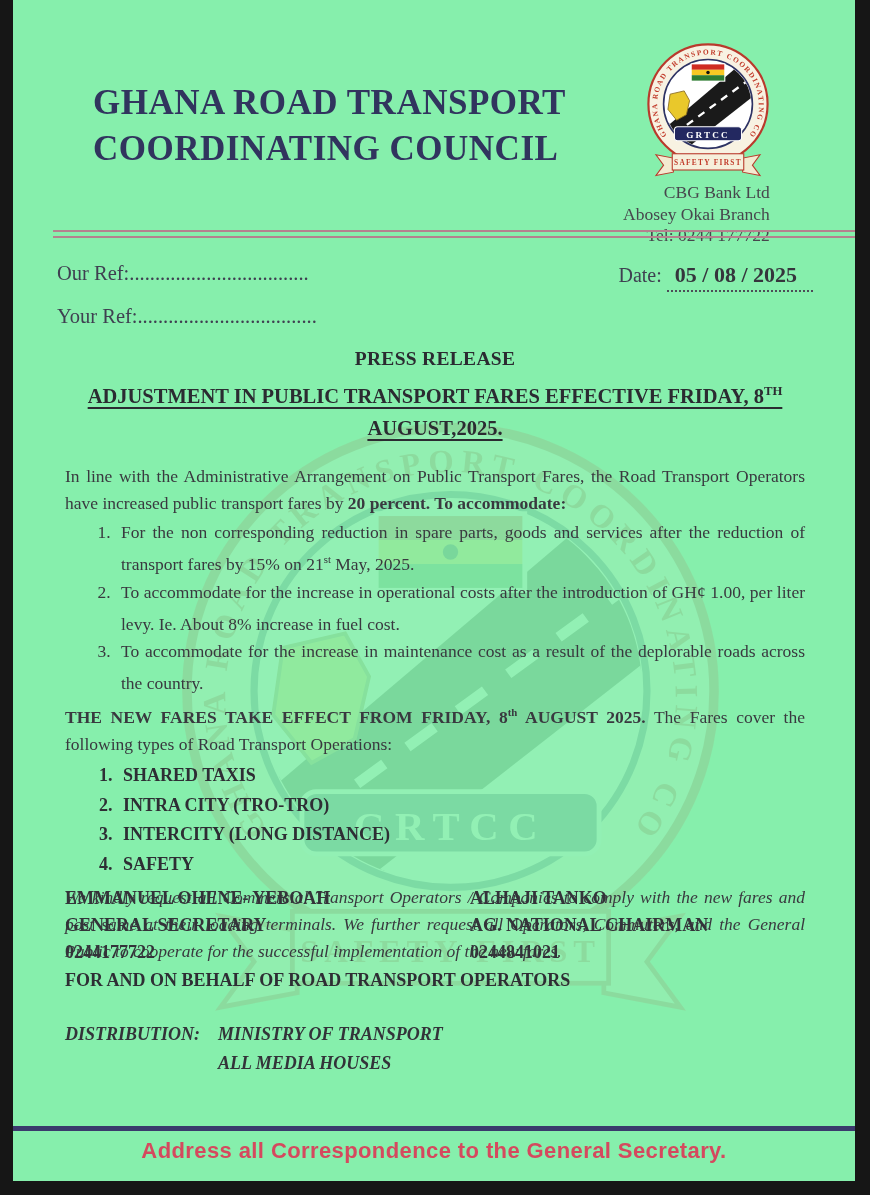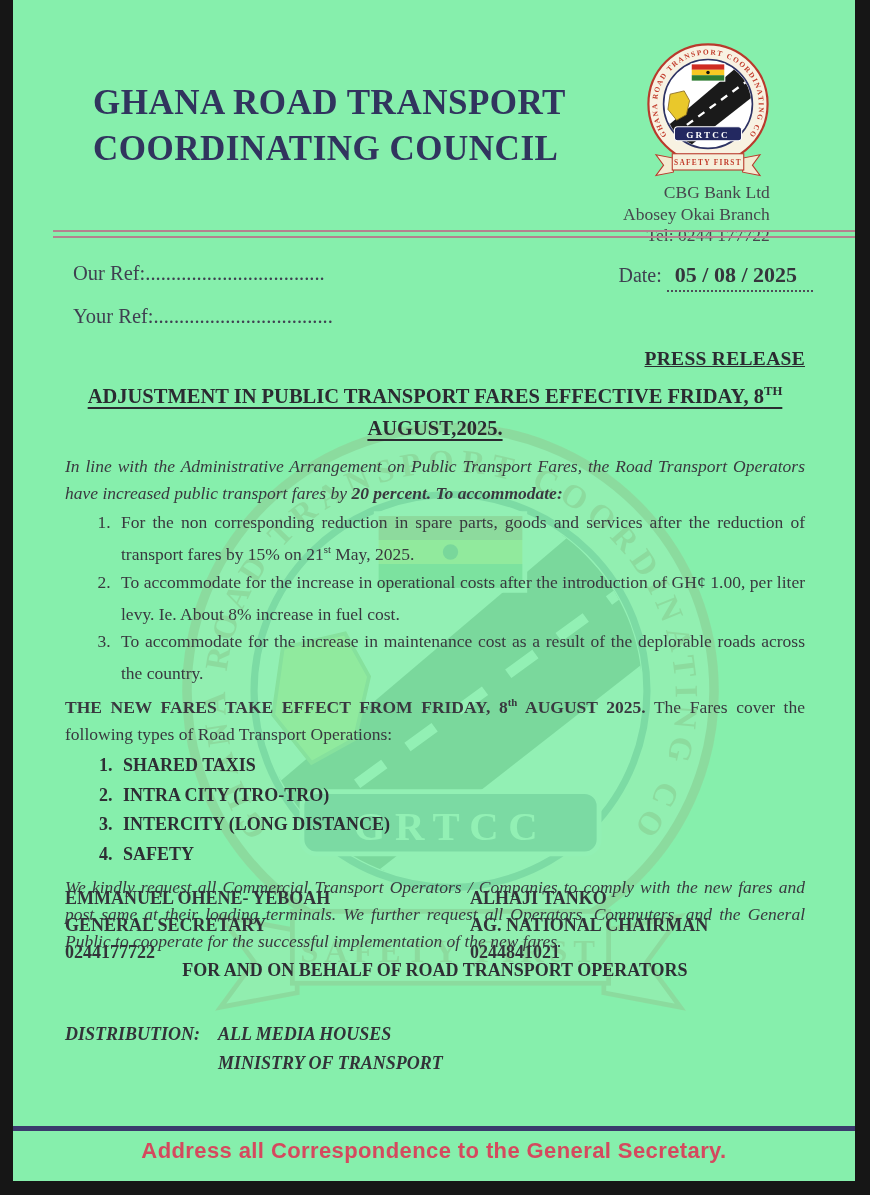--- a/index.html
+++ b/index.html
@@ -29,59 +29,59 @@
   .bank-block {
     position:absolute; left:610px; top:182px;
     font-size:17.5px; line-height:21.5px; color:#47474d;text-align:right;
   }
   .double-rule {
     position:absolute; left:40px; right:0; top:230px; height:8px;
     border-top:2px solid #b4818e; border-bottom:2px solid #b4818e;
   }
   
   .refs {
-    position:absolute; left:60px; top:252px;
+    position:absolute; left:44px; top:252px;
     font-size:20.5px; line-height:43px; color:#3f4051;
   }
   .date-block {
     position:absolute; right:42px; top:262px;
     font-size:20px; color:#3f4051;
   }
   .date-line {
     border-bottom:2.5px dotted #4c4c58; padding:0 16px 3px 8px;
     font-weight:bold; font-size:22px; color:#35353c;
   }
   
   .main {
     position:absolute; left:52px; right:50px; top:346px;
     color:#39393f; font-size:17.5px; line-height:27px; text-align:justify;
   }
   .kicker {
-    text-align:right; font-weight:bold; font-size:19.5px;
-    color:#2b2b31; letter-spacing:0.3px; line-height:26px;text-decoration:underline;
+    text-align:center; font-weight:bold; font-size:19.5px;
+    color:#2b2b31; letter-spacing:0.3px; line-height:26px;
   }
   .headline {
     text-align:center; font-weight:bold; font-size:20.5px;
     line-height:32px; margin-top:3px; color:#2b2b31;
   }
   .headline .u {
     text-decoration:underline; text-underline-offset:4px; text-decoration-thickness:2px;
   }
   sup { font-size:62%; }
-  p.intro { margin-top:9px;font-style:italic; }
+  p.intro { margin-top:19px; }
   ol.reasons { margin-top:2px; padding-left:50px; }
   ol.reasons li { padding-left:6px; margin-bottom:1px; }
   p.newfares { margin-top:2px; }
   ol.ops {
     margin-top:3px; padding-left:52px; font-weight:bold; font-size:18px;
     line-height:29.5px; text-align:left; color:#2e2e34;
   }
   ol.ops li { padding-left:6px; }
   p.comply { margin-top:5px;font-style:italic; }
-  p.behalf { margin-top:2px; font-weight:bold; font-size:18px; text-align:center; color:#2e2e34; }
+  p.behalf { margin-top:2px; font-weight:bold; font-size:18px; text-align:left; color:#2e2e34; }
   
   .sig {
     position:absolute; top:885px; font-weight:bold; font-size:18px;
     line-height:27px; color:#333339;
   }
   .sig.left { left:52px; }
   .sig.right { left:457px; }
   
   .distribution {
     position:absolute; left:52px; top:1020px; display:flex;
@@ -207,21 +207,21 @@
   </div>
   <div class="sig right">
     <div>ALHAJI TANKO</div>
     <div>AG. NATIONAL CHAIRMAN</div>
     <div>0244841021</div>
   </div>
 
   <div class="distribution">
     <div class="dist-label">DISTRIBUTION:</div>
     <div>
+      <div>MINISTRY OF TRANSPORT</div>
       <div>ALL MEDIA HOUSES</div>
-      <div>MINISTRY OF TRANSPORT</div>
     </div>
   </div>
 
   <div class="footer-rule"></div>
   <div class="footer-note">Address all Correspondence to the General Secretary.</div>
 
 </div>
 
 </body></html>

